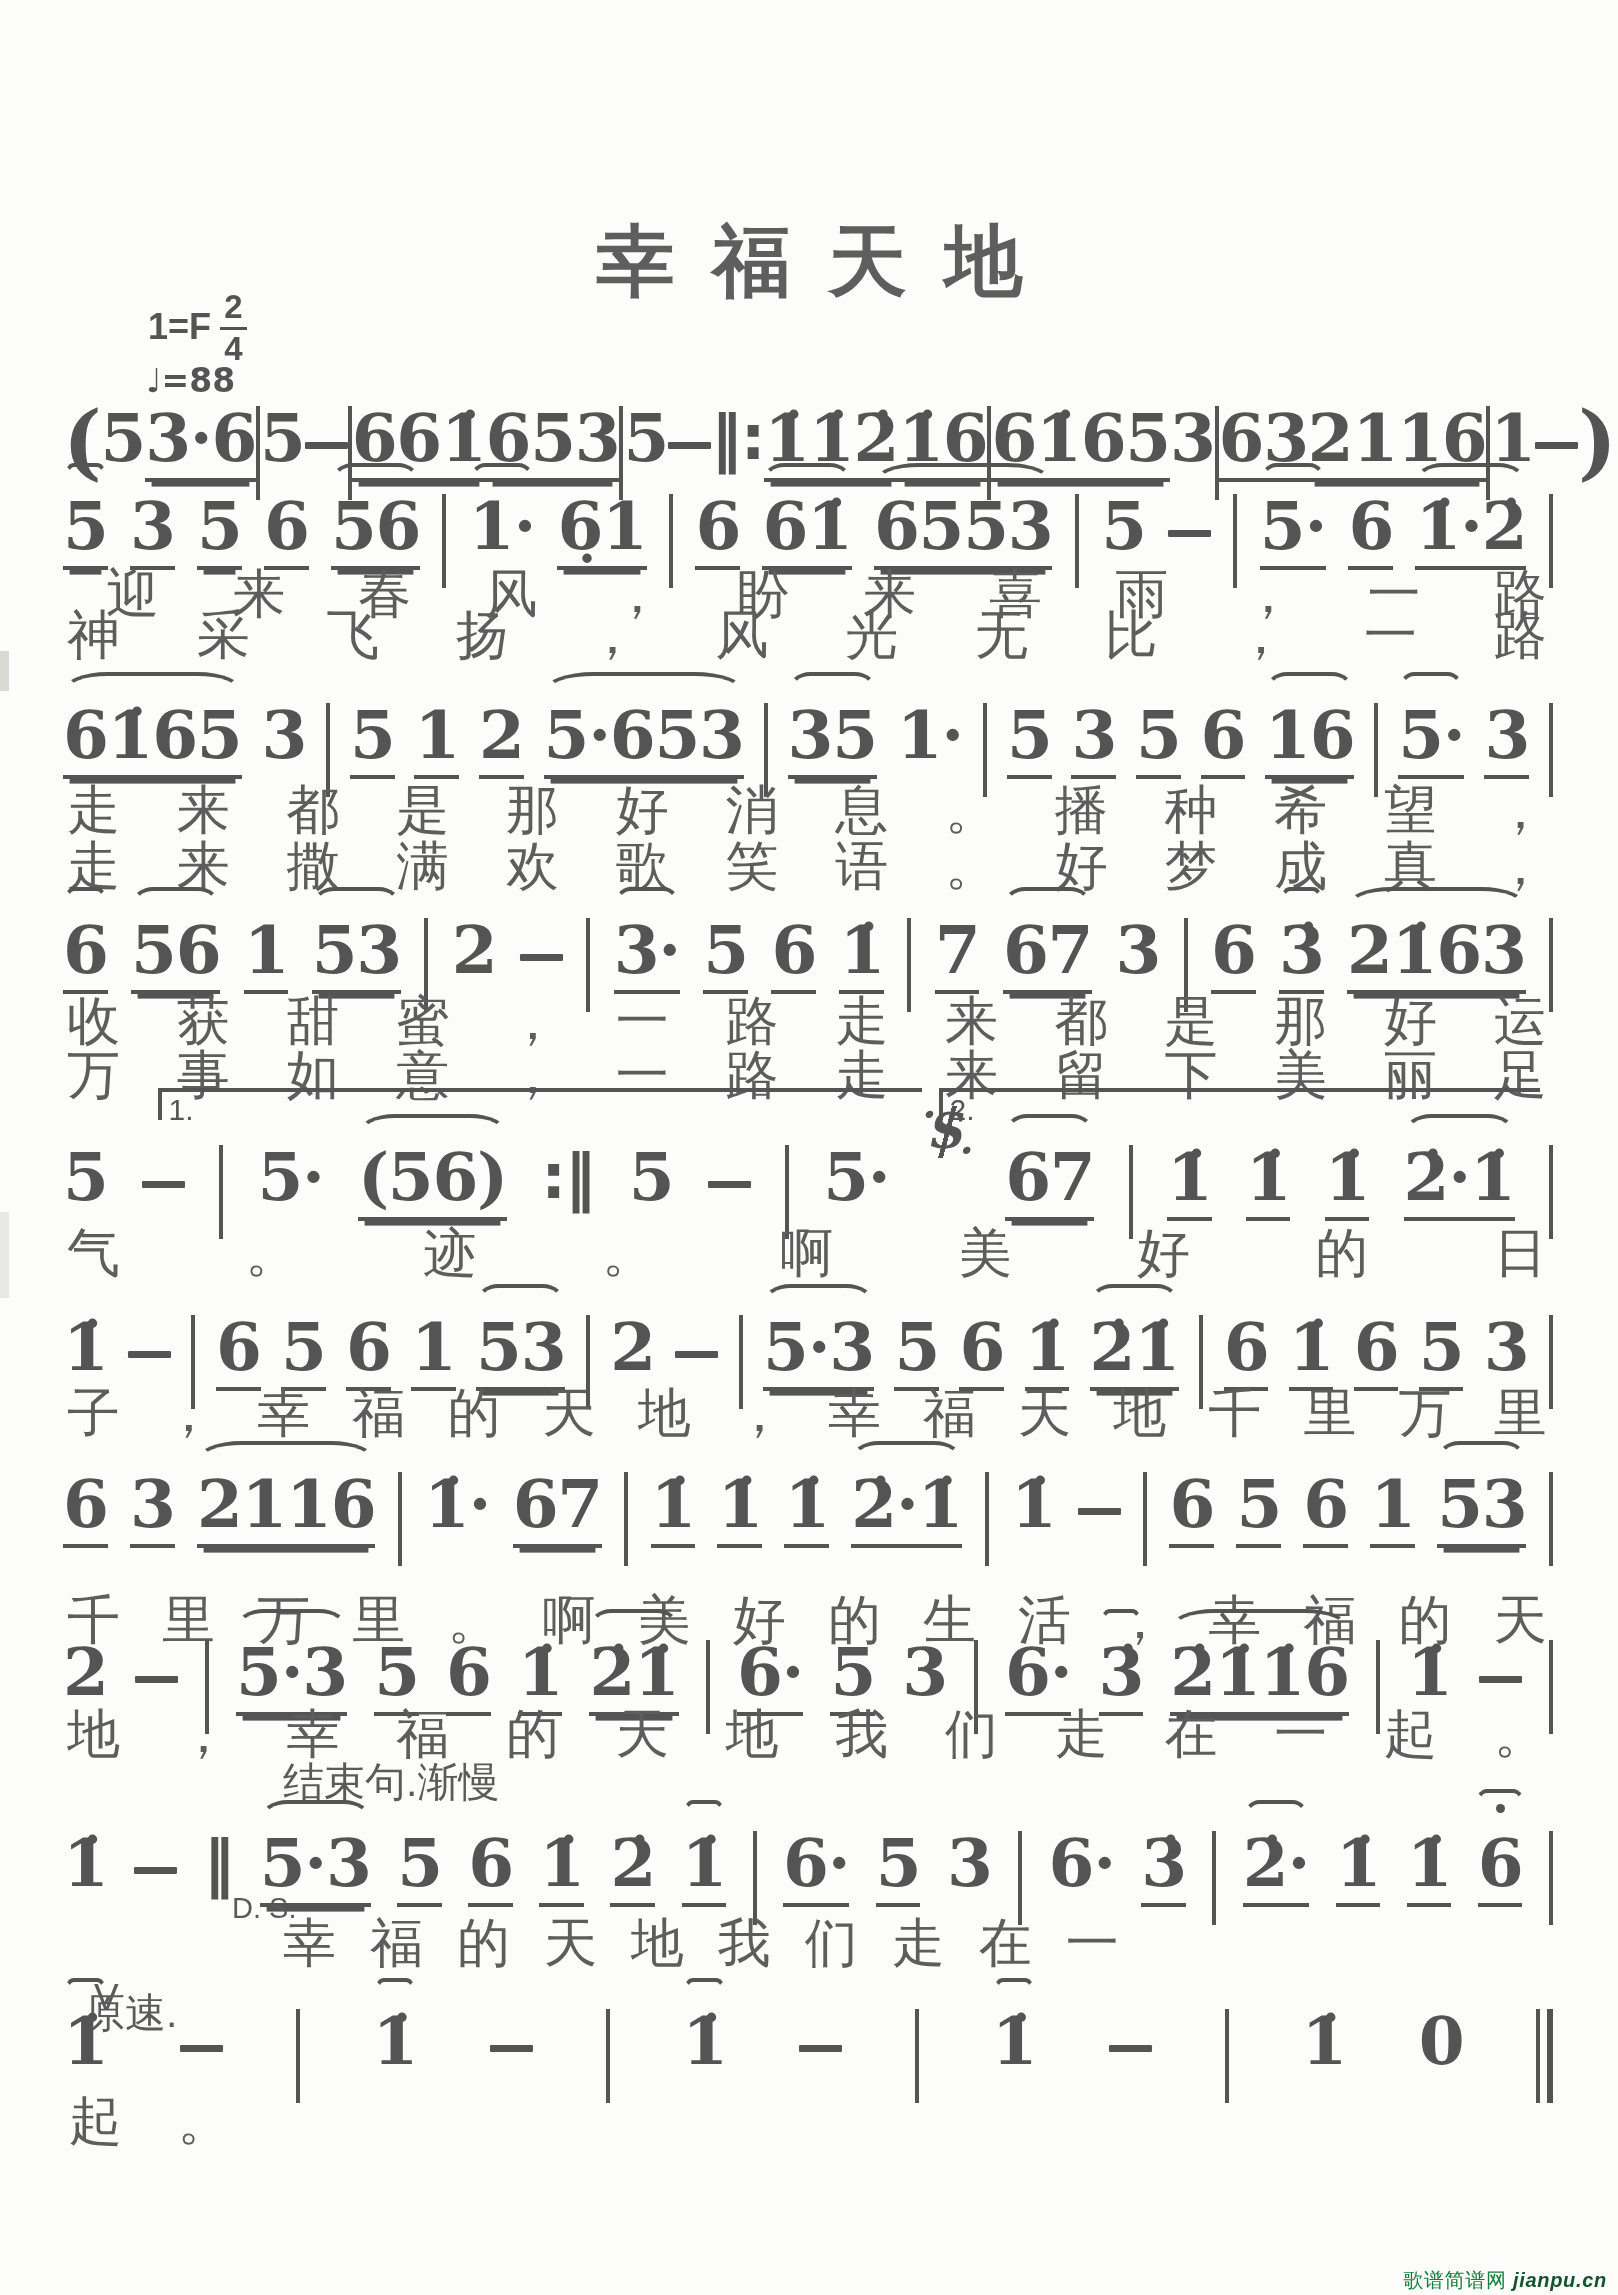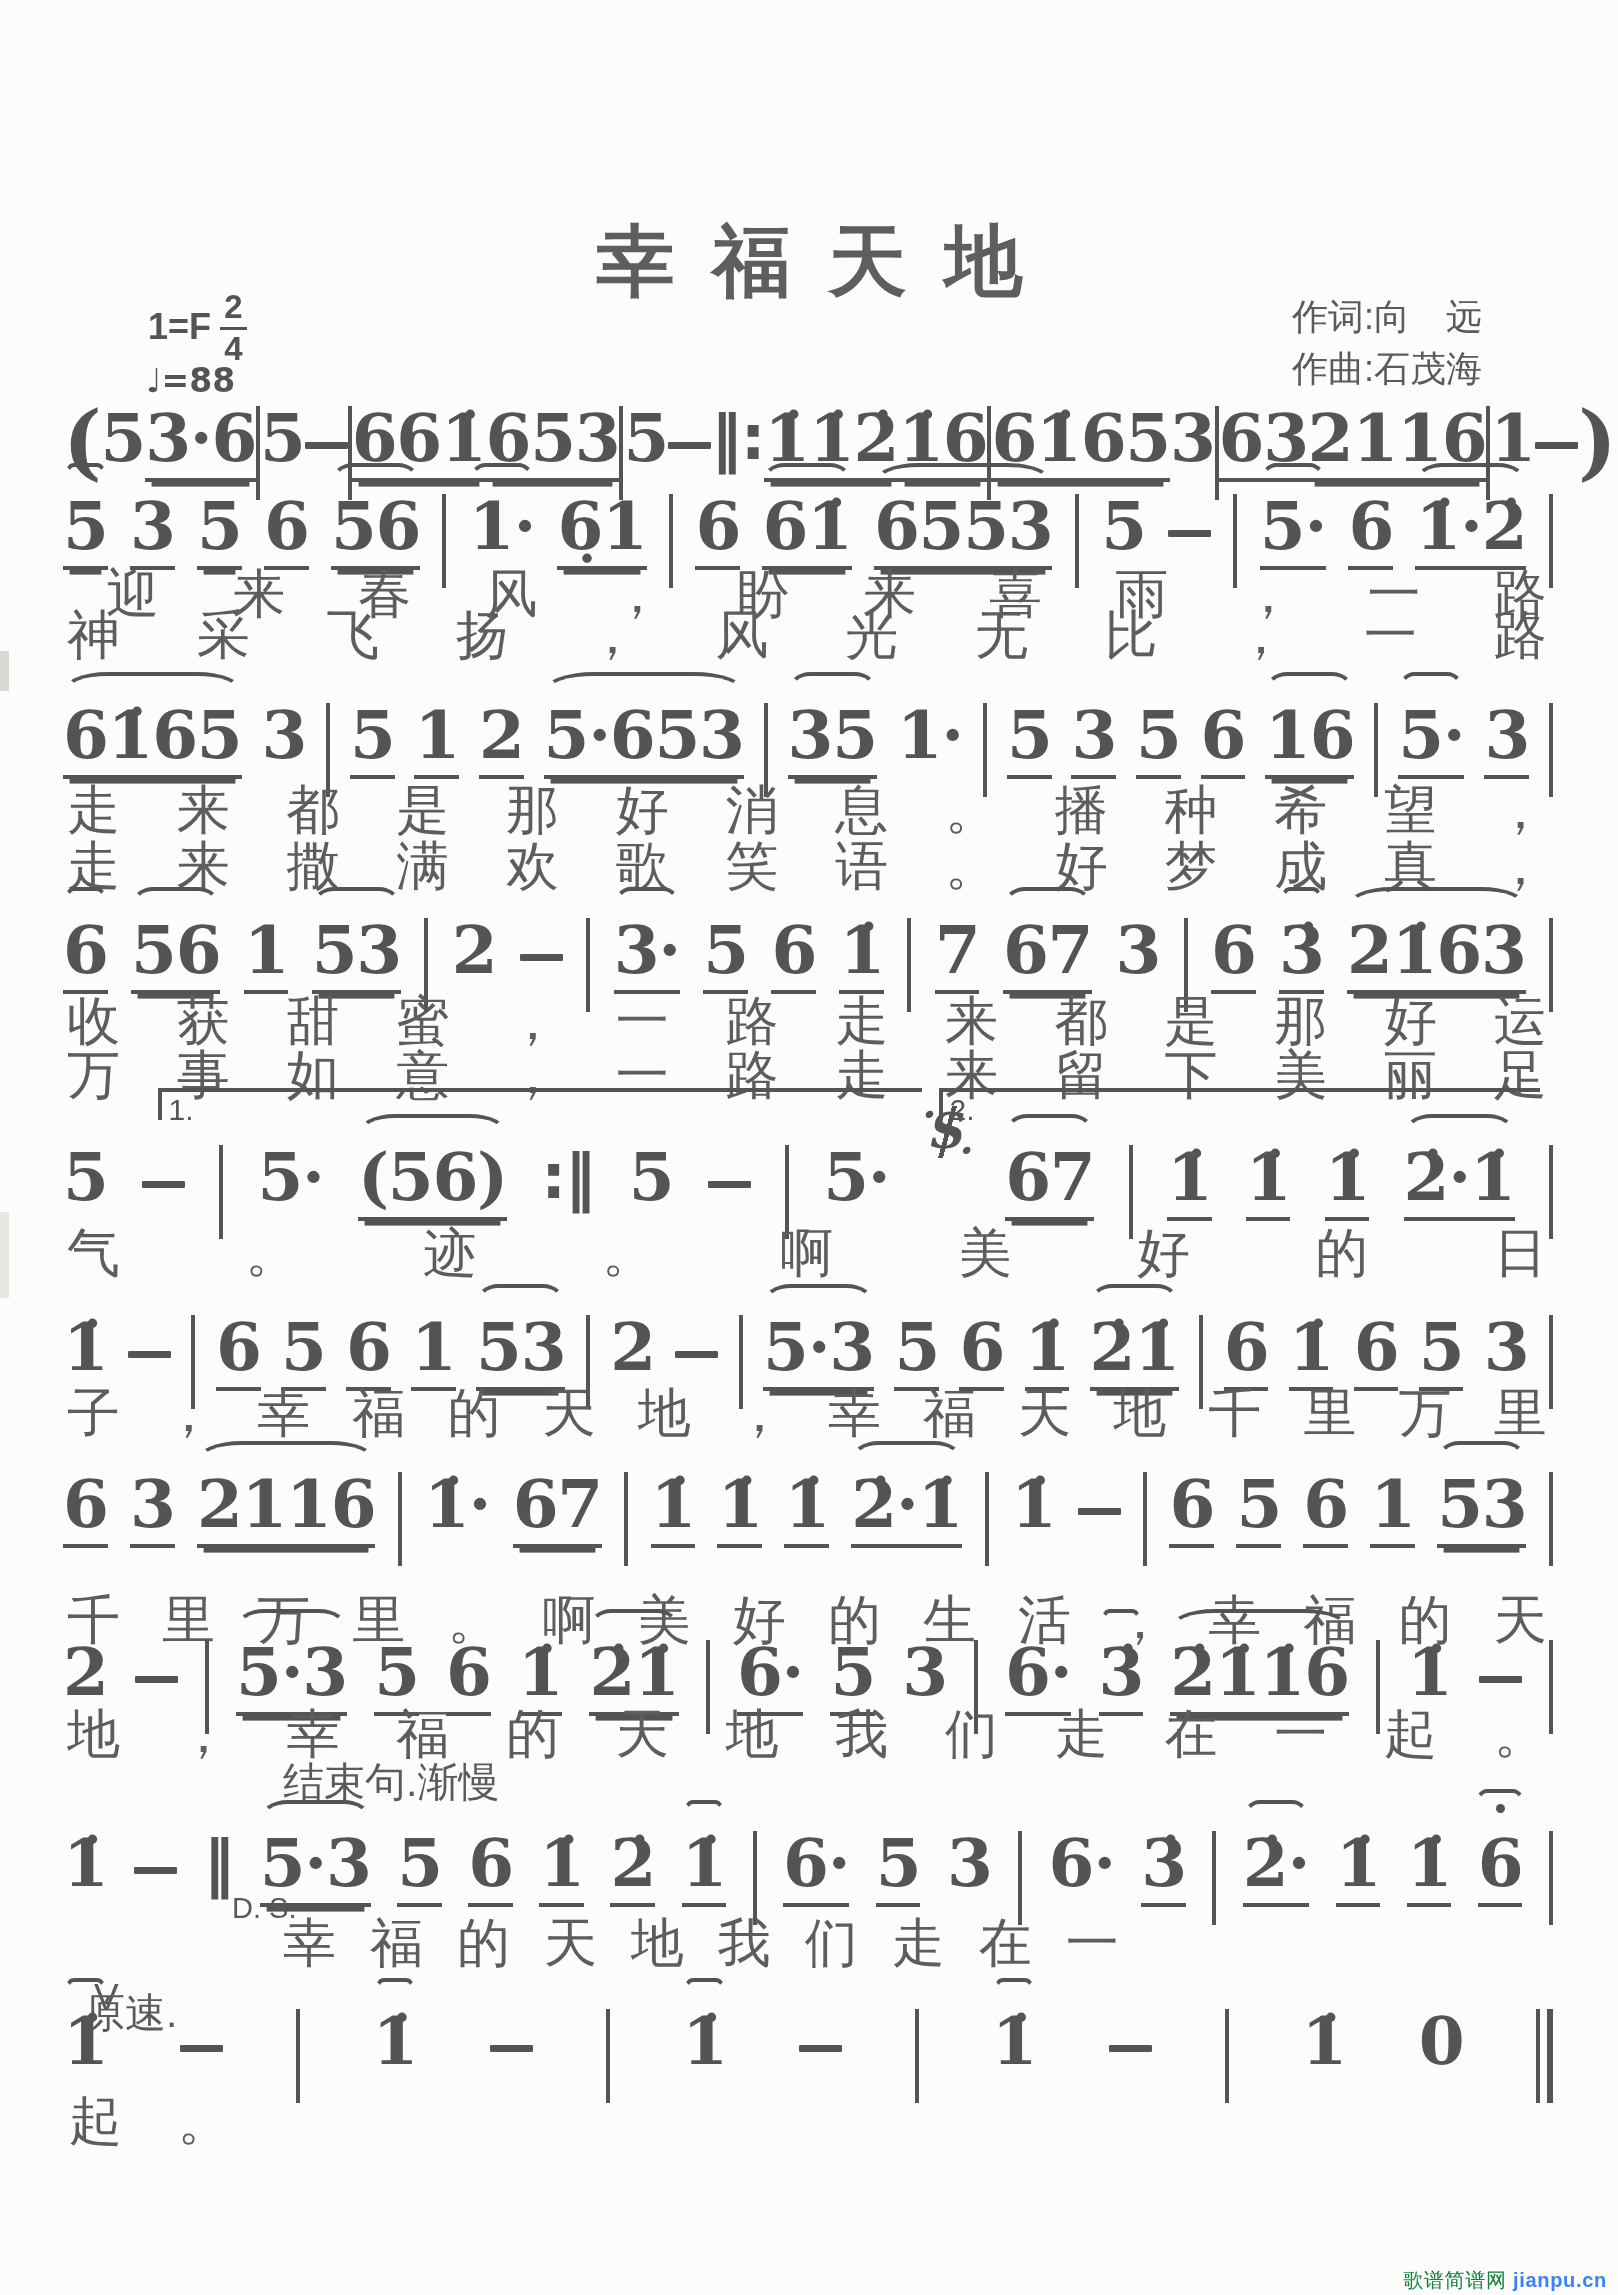--- a/index.html
+++ b/index.html
@@ -51,45 +51,41 @@
 
   
   .lab{position:absolute;color:#5a5a5a;white-space:nowrap;}
   .volta{position:absolute;height:32px;border-top:4px solid var(--ink);}
   .volta::before{content:"";position:absolute;left:0;top:0;height:28px;border-left:4px solid var(--ink);}
   .volta .vl{font-size:30px;color:var(--ink);padding-left:10.5px;position:relative;top:1.3px;}
 
   
   .wm{position:absolute;top:2267px;right:12px;font-size:20px;color:#979797;letter-spacing:0.7px;}
   .wm .site{color:#15803d;}
-  .wm .url{color:#3b82f6;font-weight:bold;}
+  .wm .url{color:#14532d;font-weight:bold;font-style:italic;}
 
   
   .smudge{position:absolute;left:0;width:9.2px;background:#d9d9d4;}
 </style>
 </head>
 <body>
 
 <div class="page">
 
   <h1 class="title">幸福天地</h1>
 
   <div class="keyblock">
     <span class="keysig">1=F</span>
     <span class="frac">
       <span class="num">2</span>
       <span class="den">4</span>
     </span>
   </div>
   <div class="tempo">♩=88</div>
 
-  <div class="credits">
-    <div>作词:向　远</div>
-    <div>作曲:石茂海</div>
-  </div>
 
   <div id="score">
       <div class="row music" style="top: 405px;">
         <span class="note paren">(</span>
         <span class="note">5</span>
         <span class="note u2">3·6</span>
         <span class="bar"></span>
         <span class="note">5</span>
         <span class="dash"></span>
         <span class="bar"></span>

